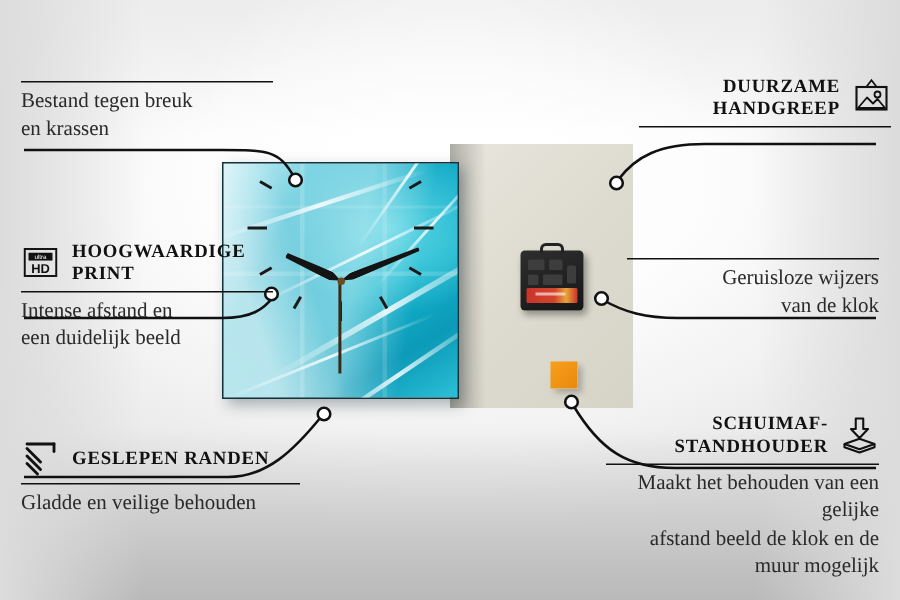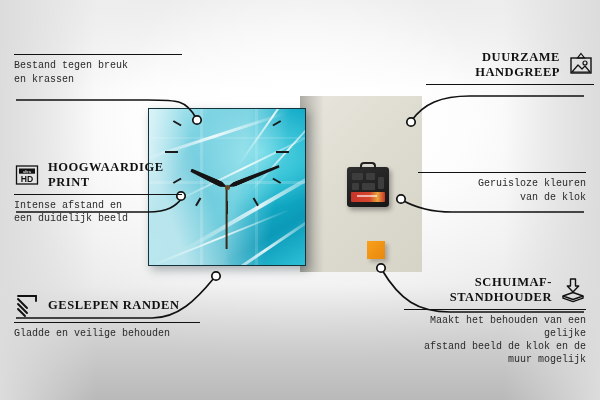--- a/index.html
+++ b/index.html
@@ -85,21 +85,21 @@
 
   
   .feat { position:absolute; width:168px; }
   .feat.left { text-align:left; }
   .feat.right { text-align:right; }
   .feat-head { display:flex; align-items:center; gap:8px; }
   .feat.right .feat-head { flex-direction:row-reverse; }
   .feat-title { font-family:"Liberation Serif", serif; font-weight:700; font-size:12.5px;
     letter-spacing:.55px; line-height:1.18; color:#111; text-transform:uppercase; }
   .feat-rule { height:1.4px; background:#111; margin:4px 0 4px; }
-  .feat-desc { font-family:Liberation Mono, monospace; font-size:10px; line-height:1.32;
+  .feat-desc { font-family:Liberation Serif, serif; font-size:14px; line-height:1.32;
     color:#2a2a2a; white-space:pre-line; }
   .ico { width:26px; height:26px; flex:0 0 26px; }
   .ico svg { display:block; width:26px; height:26px; }
 
   
   #f-gehard   { left:14px;  top:50px;  }
   #f-print    { left:14px;  top:160px; }
   #f-randen   { left:14px;  top:292px; width:186px; }
   #f-handgreep{ left:426px; top:50px;  }
   #f-stille   { left:418px; top:168px; }
@@ -258,21 +258,21 @@
         </svg>
       </span>
       <span class="feat-title">DUURZAME
 HANDGREEP</span>
     </div>
     <div class="feat-rule"></div>
   </div>
 
   <div class="feat right" id="f-stille">
     <div class="feat-rule"></div>
-    <div class="feat-desc">Geruisloze kleuren
+    <div class="feat-desc">Geruisloze wijzers
 van de klok</div>
   </div>
 
   <div class="feat right" id="f-schuim">
     <div class="feat-head">
       <span class="ico">
         <svg viewBox="0 0 26 26">
           <path d="M10.5 2 h5 v7 h3.2 L13 15 L7.3 9 h3.2 Z" fill="none" stroke="#111" stroke-width="1.4" stroke-linejoin="round"></path>
           <path d="M13 15.5 L23 19 L13 22.5 L3 19 Z" fill="none" stroke="#111" stroke-width="1.4" stroke-linejoin="round"></path>
           <path d="M3 19 v2.2 L13 24.6 L23 21.2 V19" fill="none" stroke="#111" stroke-width="1.4" stroke-linejoin="round"></path>

